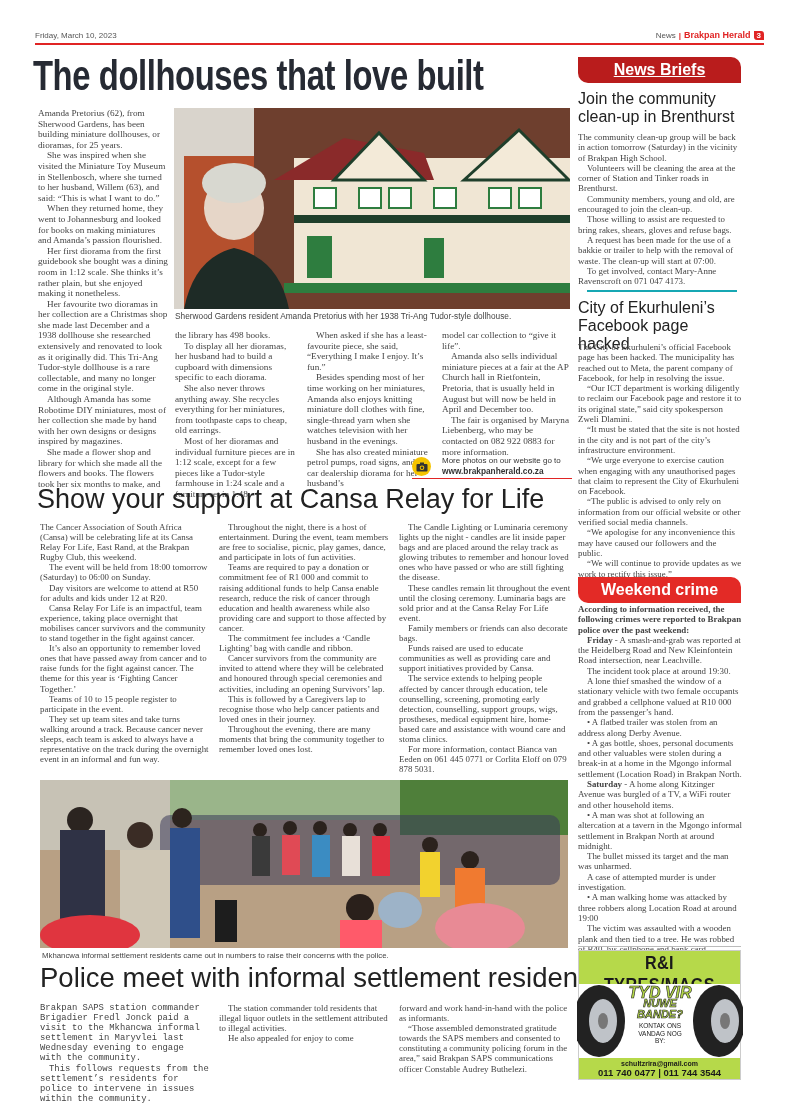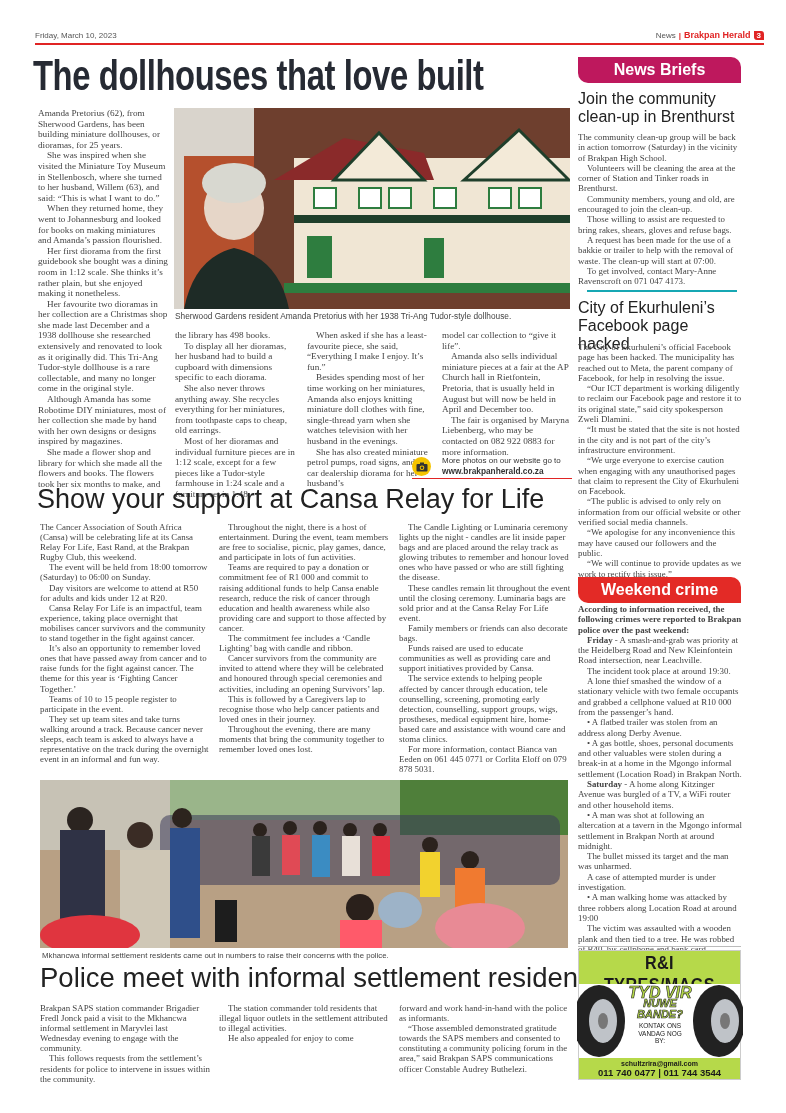--- a/index.html
+++ b/index.html
@@ -17,21 +17,21 @@
   .body p.noind { text-indent:0; }
   .col { position:absolute; }
   .photo1 { left:174px; top:108px; width:396px; height:201px; overflow:hidden; background:#7a4a35; }
   .caption { font-family:"Liberation Sans", sans-serif; font-size:8.3px; color:#444; }
   .web-promo { left:412px; top:455px; width:160px; height:24px; display:flex; align-items:center; gap:11px; border-bottom:1.5px solid #e02424; }
   .cam { width:19px; height:19px; border-radius:50%; background:#f5c400; display:flex; align-items:center; justify-content:center; }
   .promo-text { font-family:"Liberation Sans", sans-serif; font-size:8px; color:#333; line-height:10px; }
   .promo-text b { font-size:8.3px; }
   .h2 { font-family:"Liberation Sans", sans-serif; font-size:27px; color:#222; white-space:nowrap; }
   .side-banner { font-family:"Liberation Sans", sans-serif; font-weight:bold; color:#fff; font-size:16px; display:flex; align-items:center; justify-content:center; }
-  .teal { background:#be185d; border-radius:0 10px 0 10px; }
+  .teal { background:#b91c1c; border-radius:0 10px 0 10px;text-decoration:underline; }
   .red { background:#e32a26; border-radius:0 10px 0 10px; }
   .side-h { font-family:"Liberation Sans", sans-serif; font-size:16px; line-height:18px; color:#222; }
   .side-body { font-size:8.9px; line-height:10.3px; color:#444; }
   .side-body p { text-indent:9px; }
   .side-body p.noind { text-indent:0; }
   .photo2 { left:40px; top:780px; width:528px; height:168px; overflow:hidden; background:#b69a7c; }
   .ad { left:578px; top:950px; width:163px; height:130px; background:#b6d94a; border:1px solid #ccc; font-family:"Liberation Sans", sans-serif; }
 </style>
 </head>
 <body>
@@ -178,21 +178,21 @@
         <rect x="300" y="140" width="42" height="28" fill="#ff5a6a"></rect>
       <ellipse cx="360" cy="130" rx="22" ry="18" fill="#9db3c8"></ellipse>
       <ellipse cx="440" cy="148" rx="45" ry="25" fill="#e88a95"></ellipse>
       <ellipse cx="50" cy="155" rx="50" ry="20" fill="#e0353f"></ellipse>
     </g>
   </svg>
 </div>
 <div class="abs caption" style="left:42px;top:951px;font-size:7.8px;">Mkhancwa informal settlement residents came out in numbers to raise their concerns with the police.</div>
 <div class="abs h2" style="left:40px;top:962px;font-size:27.5px;">Police meet with informal settlement residents</div>
 
-<div class="col body" style="left:40px;top:1003px;width:170px;font-size:8.9px;line-height:10.1px;">
+<div class="col body" style="left:40px;top:1003px;width:170px;font-size:8.9px;line-height:10.1px;font-family:Liberation Mono, monospace;">
   <p class="noind">Brakpan SAPS station commander Brigadier Fredl Jonck paid a visit to the Mkhancwa informal settlement in Maryvlei last Wednesday evening to engage with the community.</p>
   <p>This follows requests from the settlement’s residents for police to intervene in issues within the community.</p>
 </div>
 <div class="col body" style="left:219px;top:1003px;width:172px;font-size:8.9px;line-height:10.1px;">
   <p>The station commander told residents that illegal liquor outlets in the settlement attributed to illegal activities.</p>
   <p>He also appealed for enjoy to come</p>
 </div>
 <div class="col body" style="left:399px;top:1003px;width:172px;font-size:8.9px;line-height:10.1px;">
   <p class="noind">forward and work hand-in-hand with the police as informants.</p>
   <p>“Those assembled demonstrated gratitude towards the SAPS members and consented to constituting a community policing forum in the area,” said Brakpan SAPS communications officer Constable Audrey Buthelezi.</p>
@@ -218,21 +218,21 @@
   <p>“It must be stated that the site is not hosted in the city and is not part of the city’s infrastructure environment.</p>
   <p>“We urge everyone to exercise caution when engaging with any unauthorised pages that claim to represent the City of Ekurhuleni on Facebook.</p>
   <p>“The public is advised to only rely on information from our official website or other verified social media channels.</p>
   <p>“We apologise for any inconvenience this may have caused our followers and the public.</p>
   <p>“We will continue to provide updates as we work to rectify this issue.”</p>
 </div>
 
 <div class="abs side-banner red" style="left:578px;top:569px;width:163px;height:26px;margin-top:8px;">Weekend crime</div>
 <div class="abs side-body" style="left:578px;top:604px;width:165px;">
   <p class="noind" style="font-weight:bold;">According to information received, the following crimes were reported to Brakpan police over the past weekend:</p>
-  <p><b>Friday</b><span> - A smash-and-grab was priority at the Heidelberg Road and New Kleinfontein Road intersection, near Leachville.</span></p>
+  <p><b>Friday</b><span> - A smash-and-grab was reported at the Heidelberg Road and New Kleinfontein Road intersection, near Leachville.</span></p>
   <p>The incident took place at around 19:30.</p>
   <p>A lone thief smashed the window of a stationary vehicle with two female occupants and grabbed a cellphone valued at R10 000 from the passenger’s hand.</p>
   <p>• A flatbed trailer was stolen from an address along Derby Avenue.</p>
   <p>• A gas bottle, shoes, personal documents and other valuables were stolen during a break-in at a home in the Mgongo informal settlement (Location Road) in Brakpan North.</p>
   <p><b>Saturday</b><span> - A home along Kitzinger Avenue was burgled of a TV, a WiFi router and other household items.</span></p>
   <p>• A man was shot at following an altercation at a tavern in the Mgongo informal settlement in Brakpan North at around midnight.</p>
   <p>The bullet missed its target and the man was unharmed.</p>
   <p>A case of attempted murder is under investigation.</p>
   <p>• A man walking home was attacked by three robbers along Location Road at around 19:00</p>
   <p>The victim was assaulted with a wooden plank and then tied to a tree. He was robbed of R40, his cellphone and bank card.</p>

